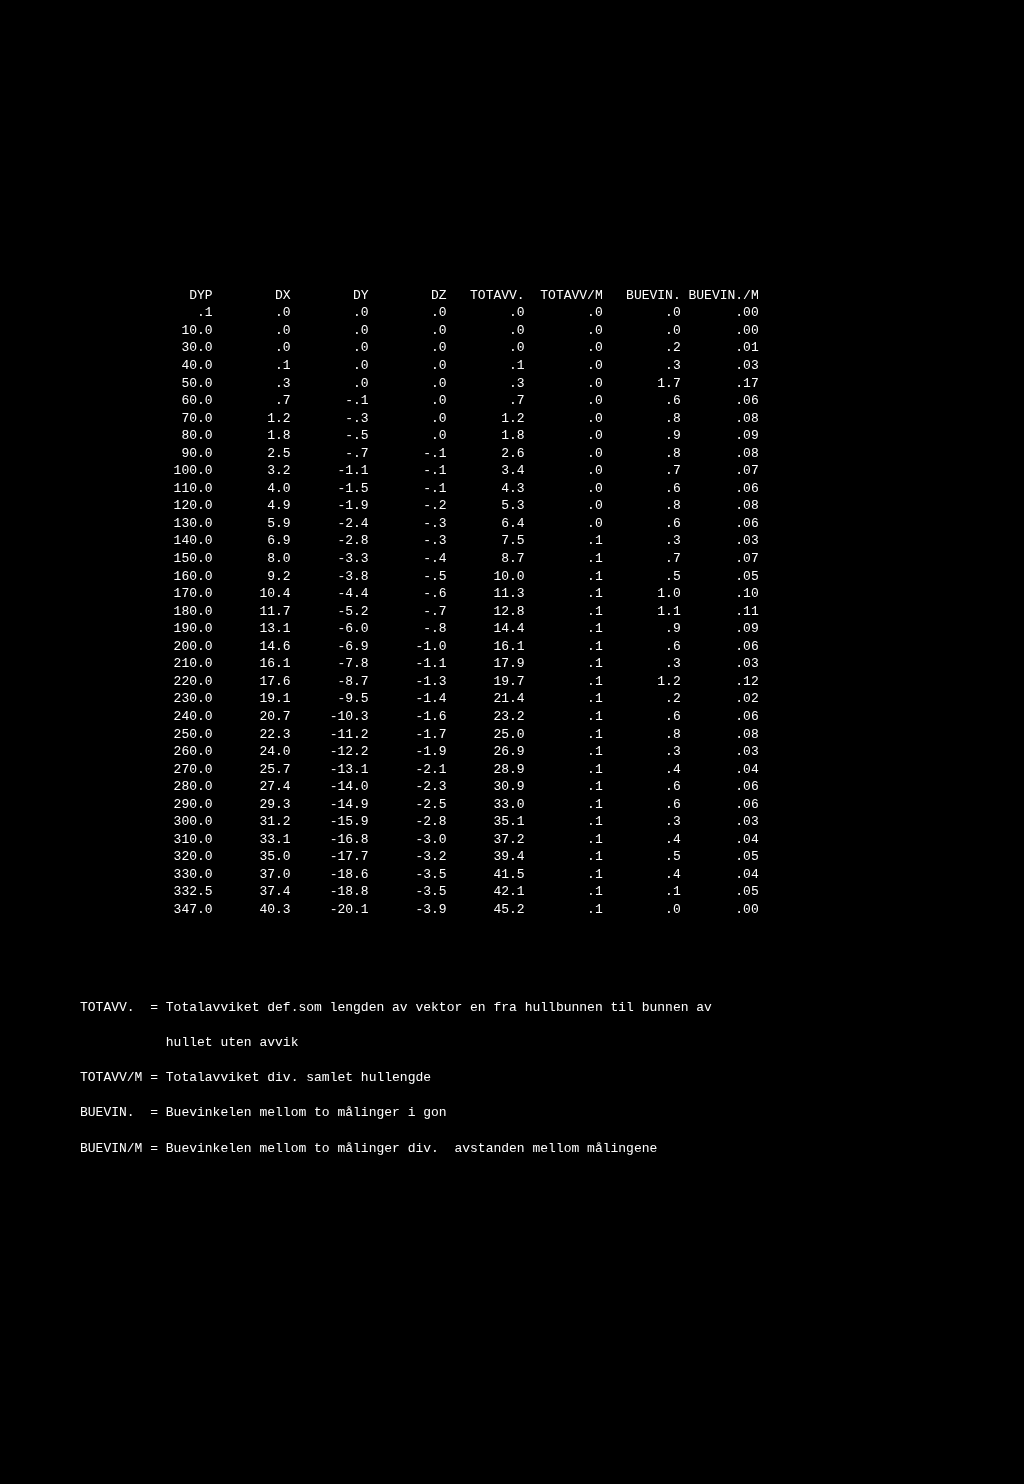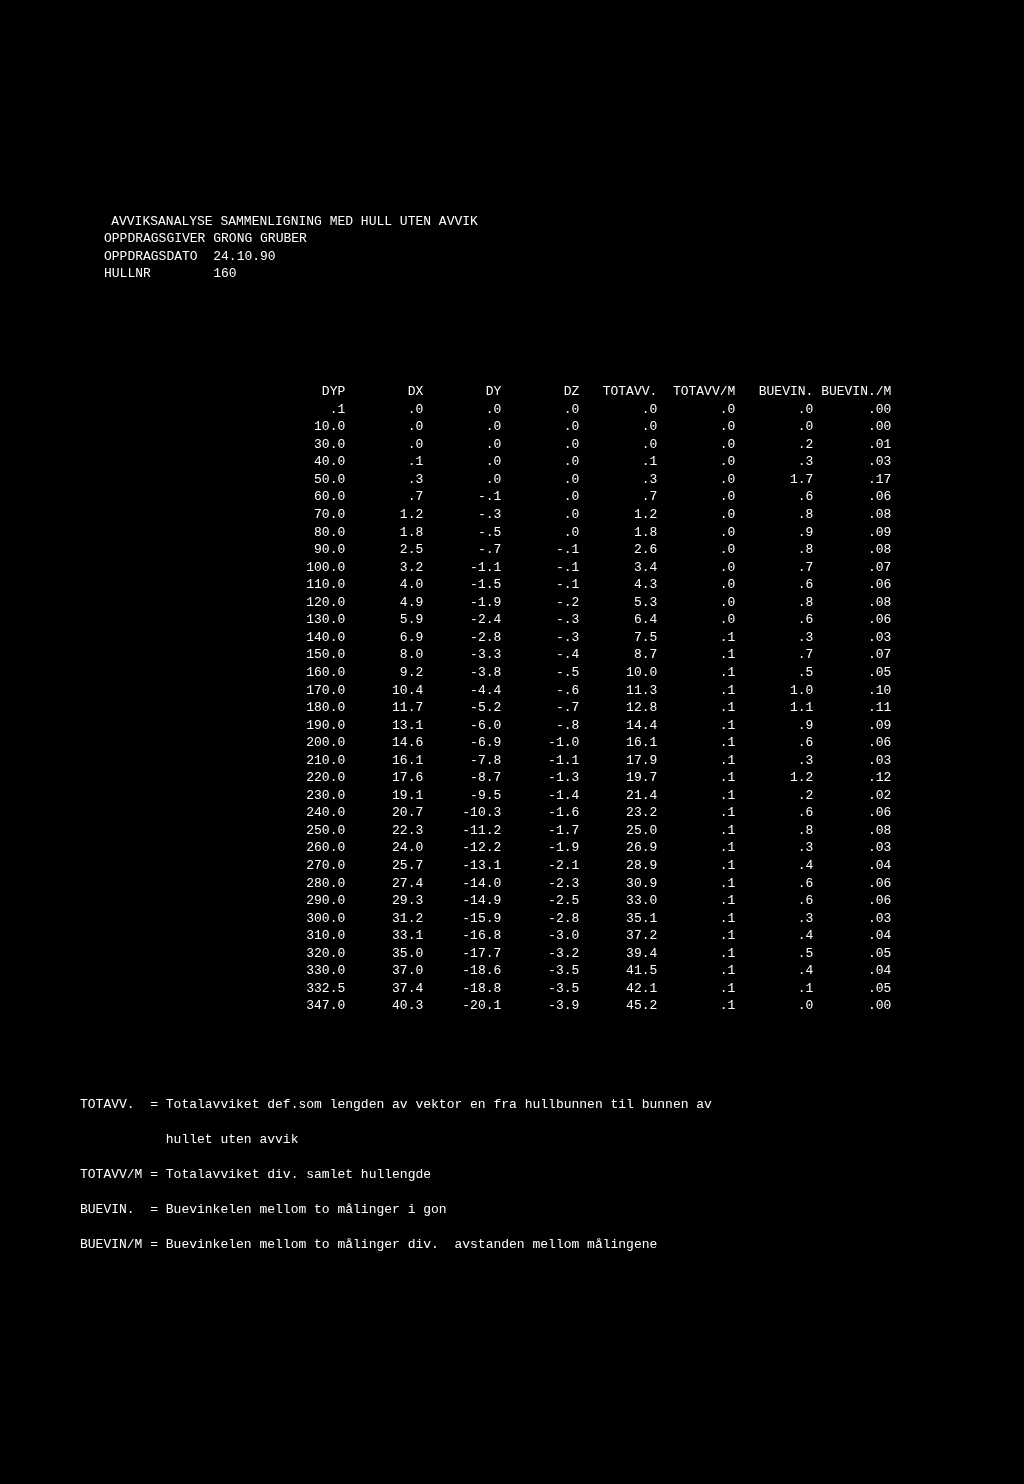--- a/index.html
+++ b/index.html
@@ -11,35 +11,29 @@
       padding: 0;
       width: 1024px;
       height: 1484px;
       white-space: pre;
       line-height: 1.35;
     }
     .page {
       padding: 90px 0 0 80px;
     }
     .indent { padding-left: 24px; display: inline-block; }
-    .table { margin-top: 30px; text-align: center; }
+    .table { margin-top: 74px; }
     .defs { margin-top: 28px; }
   </style>
 </head>
 <body>
 
 
 
 <div class="page">
-  <div>
-    <span>AVVIKSANALYSE SAMMENLIGNING MED HULL UTEN AVVIK</span>
-<span class="indent"><span>OPPDRAGSGIVER</span> <span>GRONG GRUBER</span></span>
-<span class="indent"><span>OPPDRAGSDATO</span>  <span>24.10.90</span></span>
-<span class="indent"><span>HULLNR</span>        <span>160</span></span>
-  </div>
 
   <div class="table" id="data-table">              DYP        DX        DY        DZ   TOTAVV.  TOTAVV/M   BUEVIN. BUEVIN./M
                .1        .0        .0        .0        .0        .0        .0       .00
              10.0        .0        .0        .0        .0        .0        .0       .00
              30.0        .0        .0        .0        .0        .0        .2       .01
              40.0        .1        .0        .0        .1        .0        .3       .03
              50.0        .3        .0        .0        .3        .0       1.7       .17
              60.0        .7       -.1        .0        .7        .0        .6       .06
              70.0       1.2       -.3        .0       1.2        .0        .8       .08
              80.0       1.8       -.5        .0       1.8        .0        .9       .09

